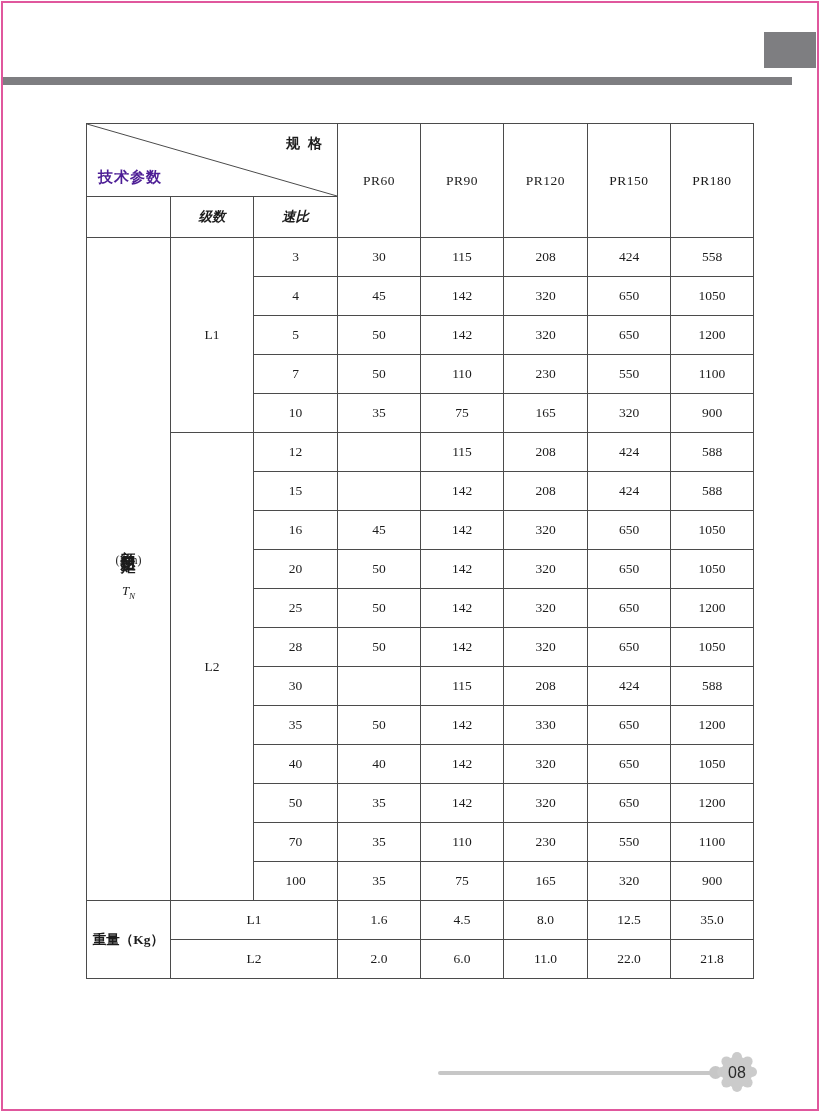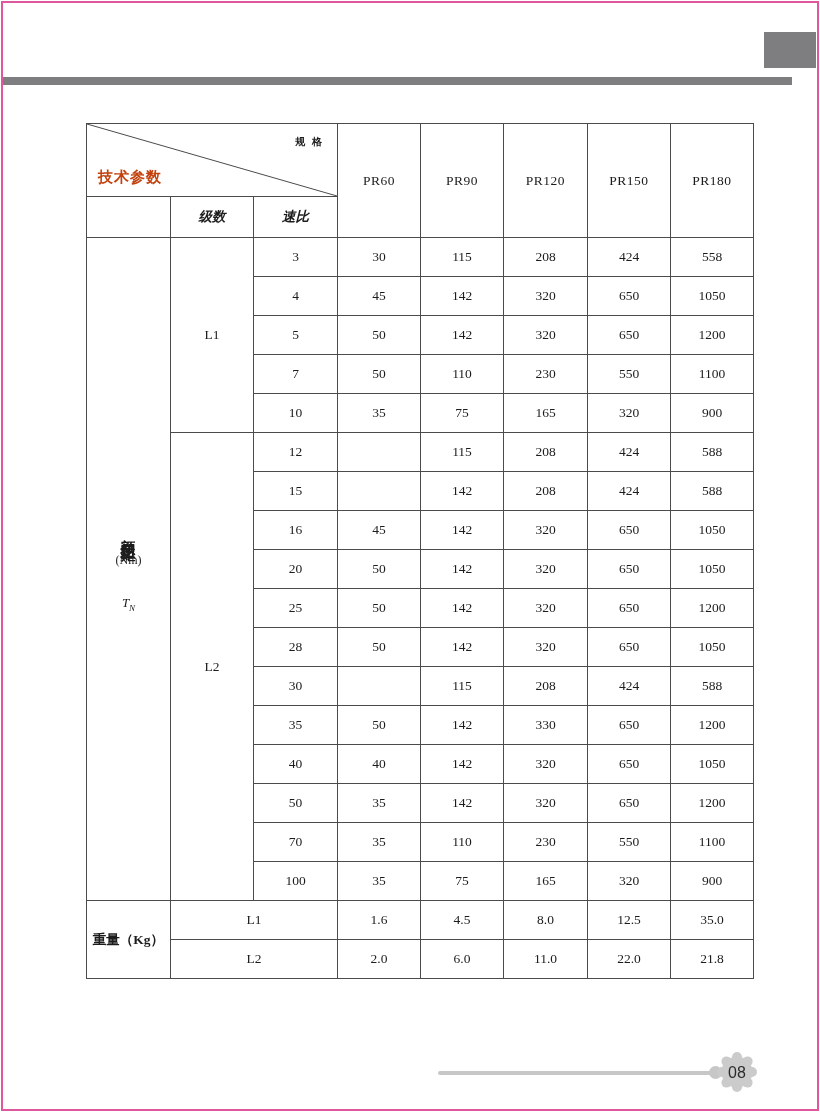--- a/index.html
+++ b/index.html
@@ -19,29 +19,29 @@
     overflow:hidden;
   }
   tr.h1 { height:73px; }
   tr.h2 { height:41px; }
   tbody.rows tr { height:39px; }
 
   td.model-cell { font-family:"Liberation Sans", sans-serif; font-size:14px; letter-spacing:0.5px; }
   td.diag-cell { position:relative; }
   svg.diag { position:absolute; left:0; top:0; width:100%; height:100%; display:block; }
   .corner-label-bl { position:absolute; left:11px; bottom:9px; font-family:Liberation Mono, monospace;
-                     font-weight:bold; font-size:15px; letter-spacing:1px; color:#c2410c; }
+                     font-weight:bold; font-size:15px; letter-spacing:1px; color:#4c1d95; }
   .corner-label-tr { position:absolute; right:13px; top:11px; font-family:"Liberation Sans",sans-serif;
-                     font-weight:bold; font-size:10px; letter-spacing:2px; color:#1c1c1c;text-align:right; }
+                     font-weight:bold; font-size:14px; letter-spacing:2px; color:#1c1c1c;text-align:right; }
   td.sub-header { font-family:"Liberation Sans",sans-serif; font-weight:bold; font-size:15px;font-style:italic; }
 
   td.shade { background:#d8d4cf; }
   td.group-cell { background:#d8d4cf; font-size:14px; }
 
-  .torque-stack { display:flex; flex-direction:column; align-items:center; gap:15px; }
+  .torque-stack { display:flex; flex-direction:column; align-items:center; gap:3px; }
   .torque-vertical { writing-mode:vertical-rl; text-orientation:upright;
                      font-family:"Liberation Sans",sans-serif; font-weight:bold; font-size:15px;
                      letter-spacing:3px; line-height:1; }
   .torque-unit { font-size:12px; }
   .torque-symbol { font-size:13px; font-style:italic;margin-top:12px; }
   .torque-symbol sub { font-size:9px; }
   td.weight-label { font-family:"Liberation Sans",sans-serif; font-weight:bold; font-size:14px;margin-top:12px; }
   td.stage-cell { font-size:14px; }
 
   .footer-line { position:absolute; left:438px; top:1071px; width:274px; height:4px;

